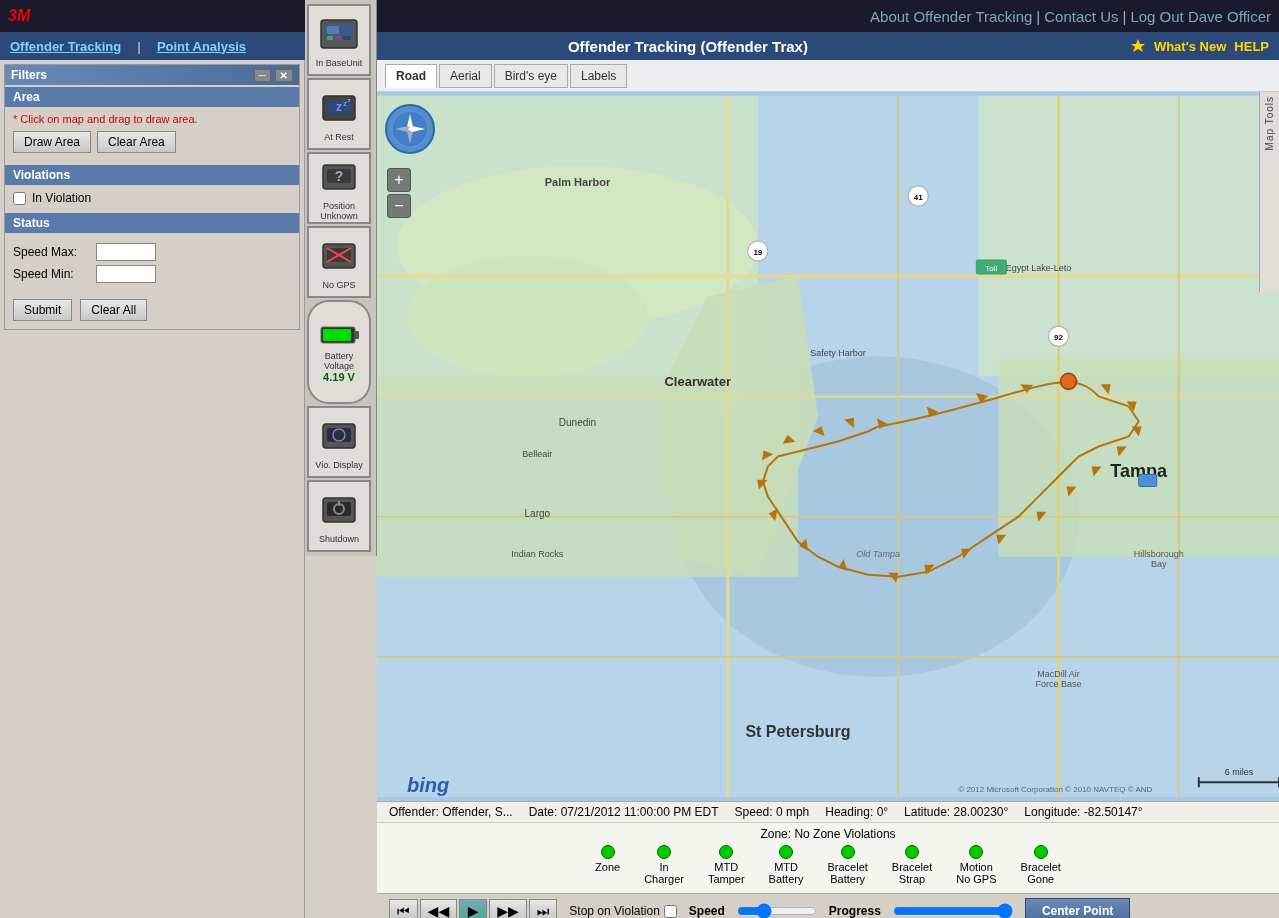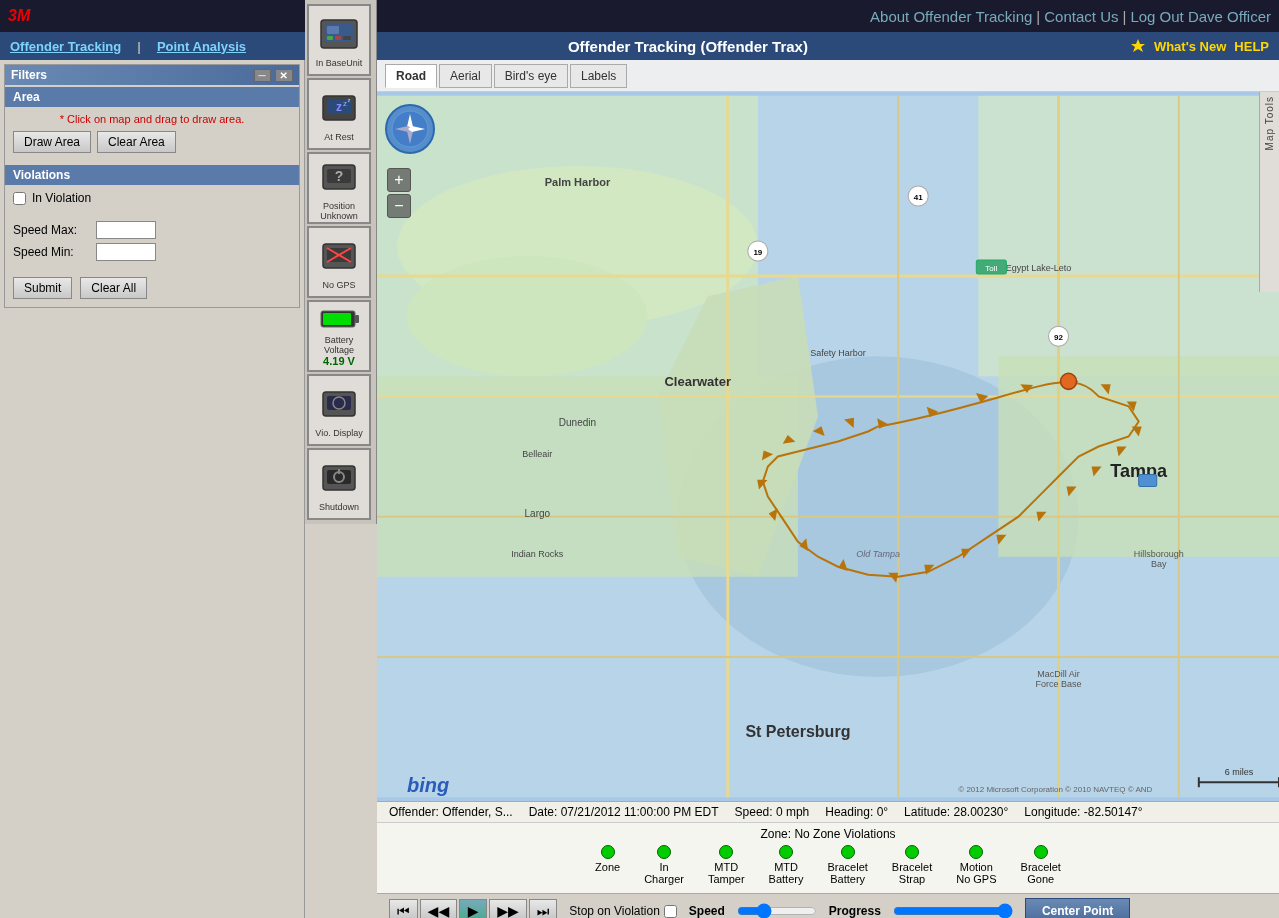--- a/index.html
+++ b/index.html
@@ -84,21 +84,21 @@
       background: #5a7aaa;
       color: white;
       padding: 3px 8px;
       font-weight: bold;
       font-size: 12px;
       margin-top: 2px;
     }
 
     .section-content { padding: 6px 8px; }
 
-    #area-hint { color: #c00; font-size: 11px; margin-bottom: 6px; text-align: center; }
+    #area-hint { color: #c00; font-size: 11px; margin-bottom: 6px; }
 
     .btn-row { display: flex; gap: 6px; margin: 4px 0; }
     .btn {
       background: linear-gradient(to bottom, #e8e8e8, #c8c8c8);
       border: 1px solid #888;
       padding: 3px 10px;
       font-size: 12px;
       cursor: pointer;
       color: #000;
     }
@@ -384,20 +384,21 @@
           <button class="btn">Clear Area</button>
         </div>
       </div>
 
       <div class="section-header">Violations</div>
       <div id="violation-row">
         <input type="checkbox" style="">
         <label>In Violation</label>
       </div>
 
+      <div class="section-header">Status</div>
       <div class="status-section">
         <div class="status-row">
           <span class="status-label">Speed Max:</span>
           <input type="text" class="status-input" style="">
         </div>
         <div class="status-row">
           <span class="status-label">Speed Min:</span>
           <input type="text" class="status-input" style="">
         </div>
       </div>
@@ -446,21 +447,21 @@
     <div class="device-icon-item">
       <svg width="44" height="44" viewBox="0 0 44 44">
         <rect x="6" y="10" width="32" height="24" rx="3" fill="#555" stroke="#333" stroke-width="1.5"></rect>
         <rect x="10" y="14" width="24" height="14" rx="2" fill="#3a3a3a"></rect>
         <line x1="10" y1="14" x2="34" y2="28" stroke="#f44" stroke-width="2"></line>
         <line x1="10" y1="28" x2="34" y2="14" stroke="#f44" stroke-width="2"></line>
       </svg>
       <span>No GPS</span>
     </div>
 
-    <div class="device-icon-item" style="height:72px;">
+    <div class="device-icon-item" style="height:104px;border-radius:22px;">
       <svg width="44" height="28" viewBox="0 0 44 28">
         <rect x="4" y="6" width="34" height="16" rx="2" fill="#333" stroke="#666" stroke-width="1"></rect>
         <rect x="38" y="10" width="4" height="8" rx="1" fill="#555"></rect>
         <rect x="6" y="8" width="28" height="12" rx="1" fill="#0d0"></rect>
       </svg>
       <span>Battery Voltage</span>
       <span style="color:#060;font-weight:bold;font-size:11px;">4.19 V</span>
     </div>
 
     <div class="device-icon-item">

